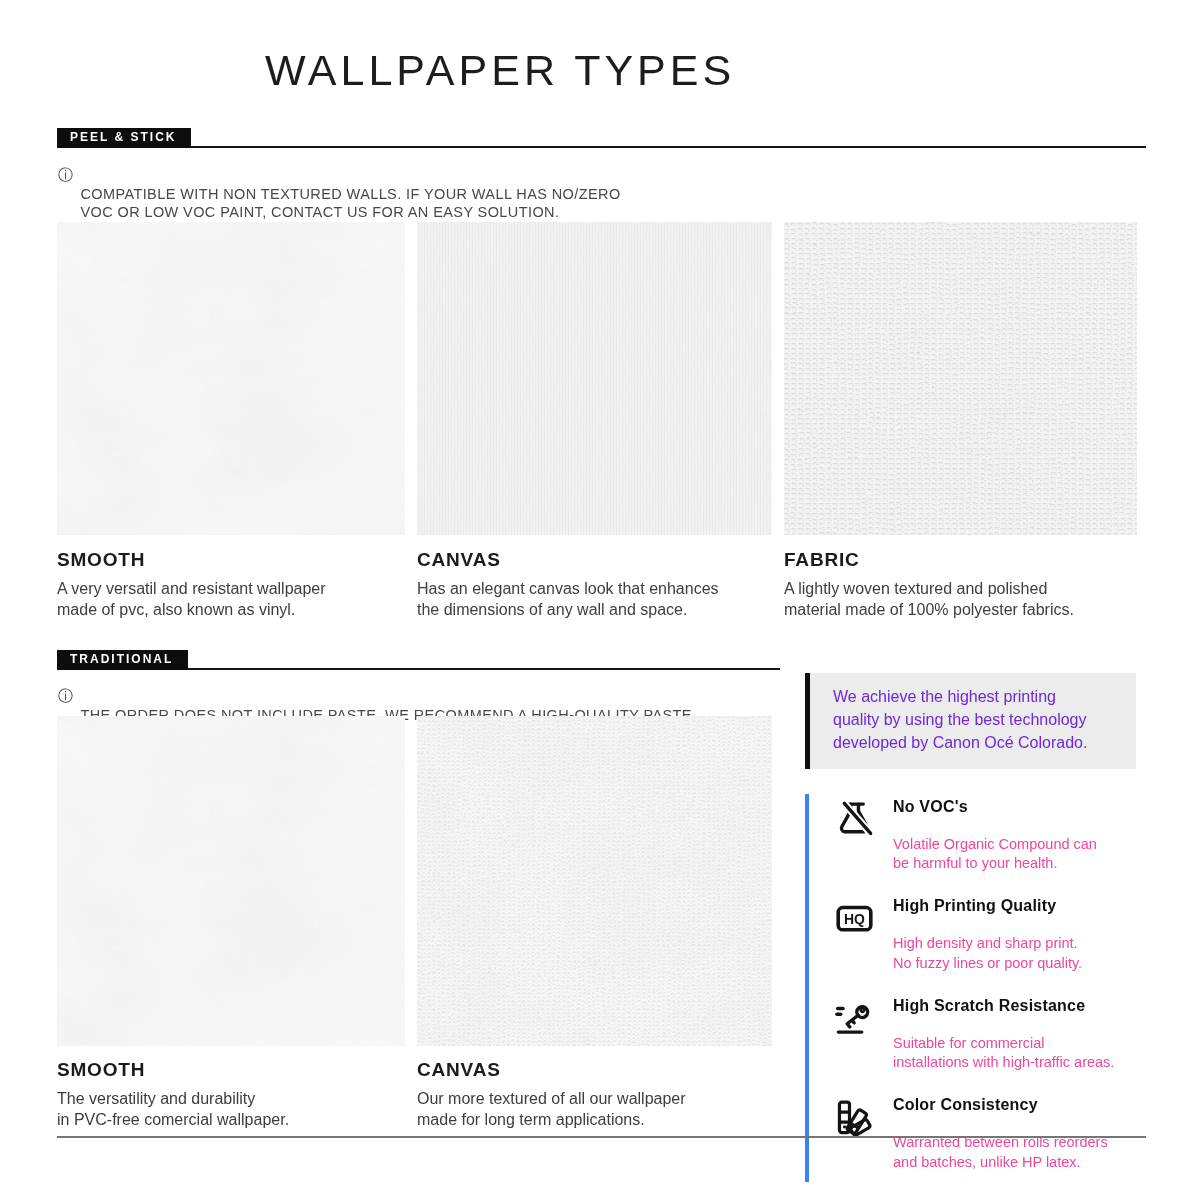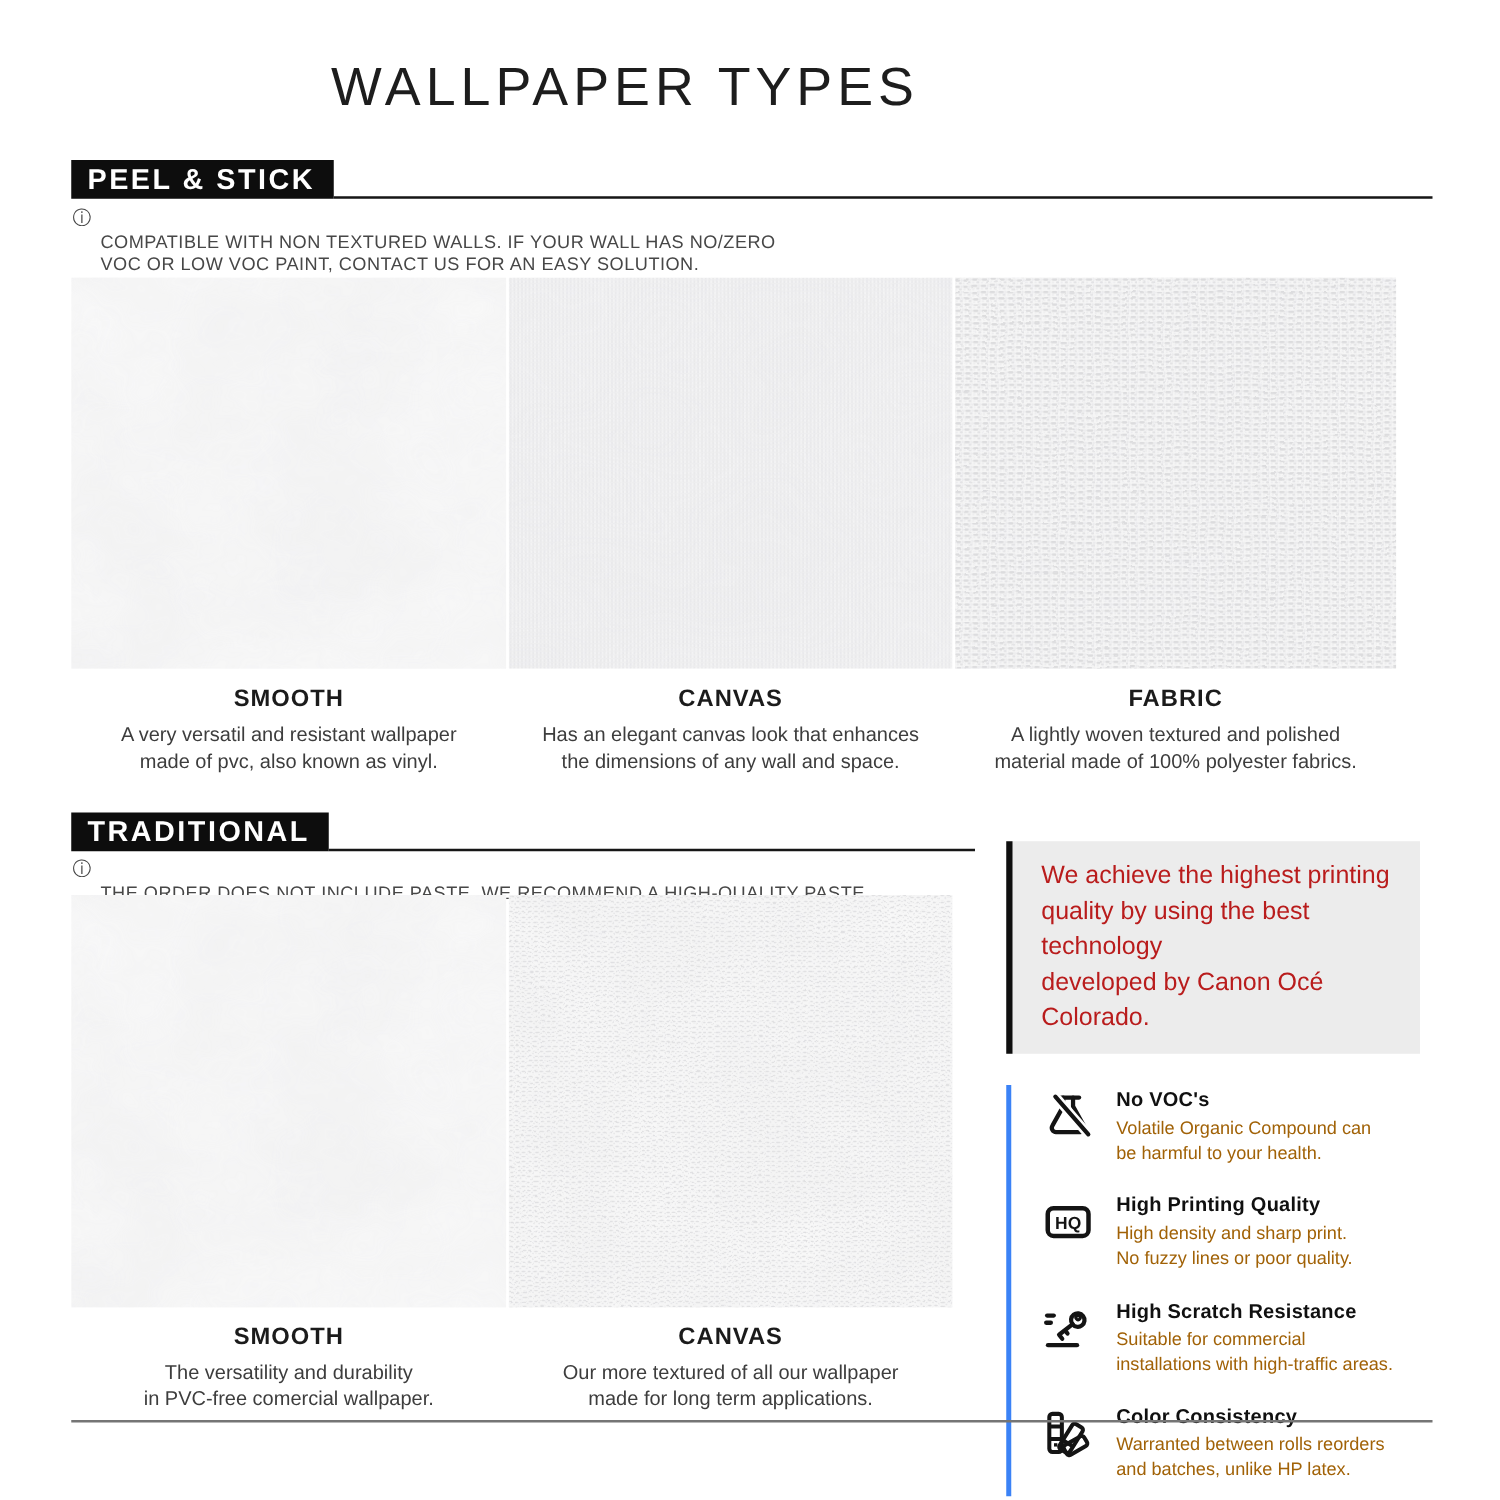--- a/index.html
+++ b/index.html
@@ -8,61 +8,61 @@
     font-family:"Liberation Sans", sans-serif; color:#1d1d1d; overflow:hidden;padding-left:12px;
   }
   .page-title {
     position:absolute; top:46px; left:0; width:1000px; text-align:center;
     font-size:43px; font-weight:500; letter-spacing:4px; color:#1d1d1d; white-space:nowrap;
   }
   .section-head { position:absolute; left:57px; display:flex; align-items:flex-end; }
   .section-head.sh1 { top:128px; width:1089px; }
   .section-head.sh2 { top:650px; width:723px; }
   .badge {
-    background:#0d0d0d; color:#ffffff; font-size:23px; font-weight:700;
+    background:#0d0d0d; color:#ffffff; font-size:12px; font-weight:700;
     letter-spacing:2px; padding:3px 15px 4px 13px; line-height:1.05; white-space:nowrap;
   }
   .rule-h { flex:1; height:2px; background:#161616; }
   .info-note {
     position:absolute; left:58px; display:flex; gap:7px;
     font-size:14.5px; letter-spacing:0.4px; color:#474747; line-height:1.26;
   }
   .info-note.n1 { top:166px; }
   .info-note.n2 { top:687px; }
   .info-icon { font-size:15px; line-height:1.2; color:#474747; flex:none; }
   .note-text { white-space:pre-line;margin-top:19px; }
-  .grid { position:absolute; left:57px; display:grid; column-gap:2px;text-align:center; }
+  .grid { position:absolute; left:57px; display:grid; column-gap:12px; }
   .grid.g1 { top:222px; grid-template-columns:348px 355px 353px; }
   .grid.g2 { top:716px; grid-template-columns:348px 355px; }
   .swatch { position:relative; background:#fbfbfb; overflow:hidden; }
   .g1 .swatch { height:313px; }
   .g2 .swatch { height:330px; }
   .swatch svg { display:block; width:100%; height:100%; }
   .swatch-title {
     margin-top:14px; font-size:19px; font-weight:700; letter-spacing:0.8px; color:#1b1b1b;
   }
   .g2 .swatch-title { margin-top:13px; }
   .swatch-desc {
     margin-top:7px; font-size:16px; color:#3d3d3d; line-height:1.33; white-space:pre-line;
   }
   .right-col { position:absolute; left:805px; top:673px; width:331px; }
   .quality-box {
     background:#ececec; border-left:5px solid #0f0f0f; box-sizing:border-box;
-    padding:13px 10px 14px 23px; font-size:20px; line-height:1.43; color:#b91c1c;
+    padding:13px 10px 14px 23px; font-size:16px; line-height:1.43; color:#6d28d9;
     white-space:pre-line; min-height:93px;
   }
   .features {
     margin-top:25px; border-left:4px solid #3b82f6;
     padding:4px 0 10px 24px; display:flex; flex-direction:column; gap:23px;
   }
   .feature { display:flex; gap:17px; }
   .f-icon { width:43px; height:43px; flex:none; }
   .f-icon svg { width:43px; height:43px; display:block; }
   .f-title { font-size:16px; font-weight:700; color:#101010; letter-spacing:0.2px; }
-  .f-desc { margin-top:4px; font-size:14.5px; color:#a16207; line-height:1.36; white-space:pre-line; }
+  .f-desc { margin-top:19px; font-size:14.5px; color:#ec4899; line-height:1.36; white-space:pre-line; }
   .bottom-rule { position:absolute; left:57px; top:1136px; width:1089px; height:2px; background:#757575; }
   .defs-holder { position:absolute; width:0; height:0; overflow:hidden; }
 </style>
 </head>
 <body>
 
 <svg class="defs-holder" aria-hidden="true">
   <defs>
     <filter id="fCloud" x="-5%" y="-5%" width="110%" height="110%">
       <feTurbulence type="fractalNoise" baseFrequency="0.012 0.016" numOctaves="4" seed="7"></feTurbulence>

